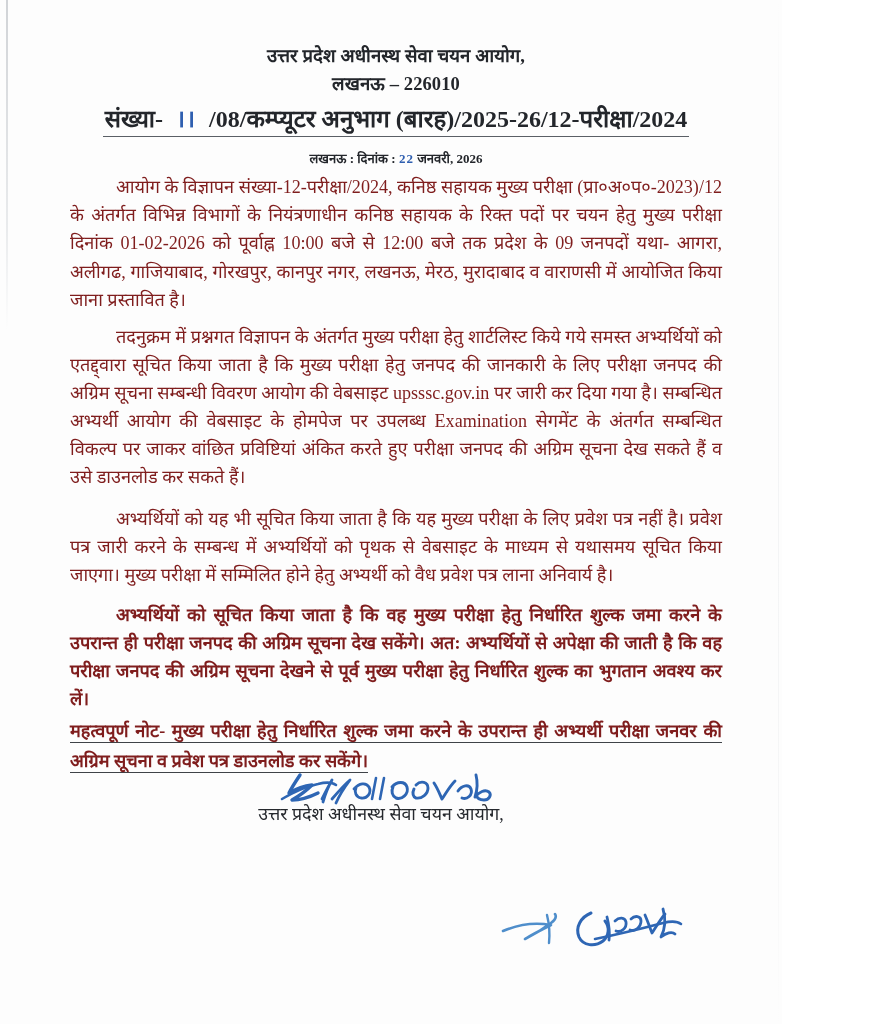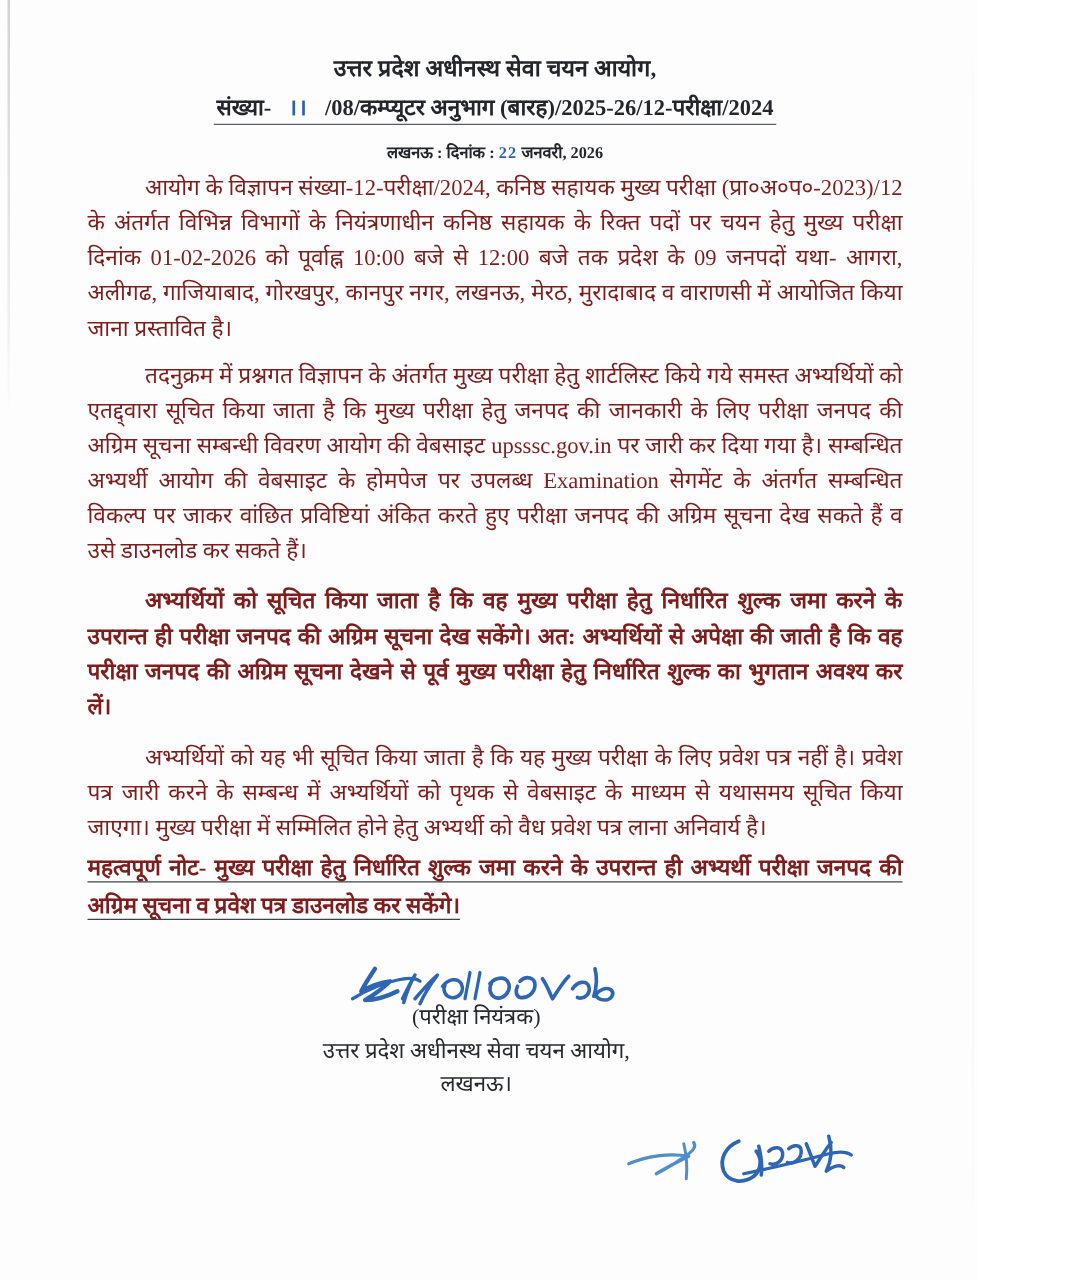--- a/index.html
+++ b/index.html
@@ -61,21 +61,21 @@
     line-height: 1.52;
     letter-spacing: .1px;
     color: #23262b;
   }
   .hdr-line { display: block; }
 
   .ref-row {
     margin-top: 3px;
     text-align: center;
     font-weight: bold;
-    font-size: 18px;
+    font-size: 24px;
     color: #23262b;
     position: relative;
     display: block;
   }
   .ref-inner {
     display: inline-block;
     border-bottom: 1.6px solid #5a5f66;
     padding: 0 2px 2px 2px;
     white-space: nowrap;
   }
@@ -207,20 +207,21 @@
 
 <div class="page">
 
   <div class="scan-edge-left"></div>
   <div class="scan-edge-right"></div>
 
   <div class="content">
 
     <div class="hdr">
       <span class="hdr-line">उत्तर प्रदेश अधीनस्थ सेवा चयन आयोग,</span>
+      <span class="hdr-line">लखनऊ – 226010</span>
     </div>
 
     <div class="ref-row">
       <span class="ref-inner">
         <span>संख्या-</span>
         <span class="ink ink-gap">।।</span>
         <span>/08/कम्प्यूटर अनुभाग (बारह)/2025-26/12-परीक्षा/2024</span>
       </span>
     </div>
 
@@ -229,25 +230,25 @@
       <span class="ink">22</span>
       <span>जनवरी, 2026</span>
     </div>
 
 
     <p class="para p1"><span>आयोग के विज्ञापन संख्या-12-परीक्षा/2024, कनिष्ठ सहायक मुख्य परीक्षा (प्रा०अ०प०-2023)/12 के अंतर्गत विभिन्न विभागों के नियंत्रणाधीन कनिष्ठ सहायक के रिक्त पदों पर चयन हेतु मुख्य परीक्षा दिनांक 01-02-2026 को पूर्वाह्न 10:00 बजे से 12:00 बजे तक प्रदेश के 09 जनपदों यथा- आगरा, अलीगढ, गाजियाबाद, गोरखपुर, कानपुर नगर, लखनऊ, मेरठ, मुरादाबाद व वाराणसी में आयोजित किया जाना प्रस्तावित है।</span></p>
 
     <p class="para p2"><span>तदनुक्रम में प्रश्नगत विज्ञापन के अंतर्गत मुख्य परीक्षा हेतु शार्टलिस्ट किये गये समस्त अभ्यर्थियों को एतद्द्वारा सूचित किया जाता है कि मुख्य परीक्षा हेतु जनपद की जानकारी के लिए </span><b class="bd">परीक्षा जनपद की अग्रिम सूचना</b><span> सम्बन्धी विवरण आयोग की वेबसाइट upsssc.gov.in पर जारी कर दिया गया है। सम्बन्धित अभ्यर्थी आयोग की वेबसाइट के होमपेज पर उपलब्ध Examination सेगमेंट के अंतर्गत सम्बन्धित विकल्प पर जाकर वांछित प्रविष्टियां अंकित करते हुए परीक्षा जनपद की अग्रिम सूचना देख सकते हैं व उसे डाउनलोड कर सकते हैं।</span></p>
 
 
+    <p class="para p5"><span>अभ्यर्थियों को यह भी सूचित किया जाता है कि </span><b class="bd">यह मुख्य परीक्षा के लिए प्रवेश पत्र नहीं है</b><span>। प्रवेश पत्र जारी करने के सम्बन्ध में अभ्यर्थियों को पृथक से वेबसाइट के माध्यम से यथासमय सूचित किया जाएगा। </span><b class="bd">मुख्य परीक्षा में सम्मिलित होने हेतु अभ्यर्थी को वैध प्रवेश पत्र लाना अनिवार्य है।</b></p>
+
     <p class="para p4"><span>अभ्यर्थियों को सूचित किया जाता है कि वह मुख्य परीक्षा हेतु निर्धारित शुल्क जमा करने के उपरान्त ही परीक्षा जनपद की अग्रिम सूचना देख सकेंगे। अत: अभ्यर्थियों से अपेक्षा की जाती है कि वह परीक्षा जनपद की अग्रिम सूचना देखने से पूर्व मुख्य परीक्षा हेतु निर्धारित शुल्क का भुगतान अवश्य कर लें।</span></p>
 
-    <p class="para p5"><span>अभ्यर्थियों को यह भी सूचित किया जाता है कि </span><b class="bd">यह मुख्य परीक्षा के लिए प्रवेश पत्र नहीं है</b><span>। प्रवेश पत्र जारी करने के सम्बन्ध में अभ्यर्थियों को पृथक से वेबसाइट के माध्यम से यथासमय सूचित किया जाएगा। </span><b class="bd">मुख्य परीक्षा में सम्मिलित होने हेतु अभ्यर्थी को वैध प्रवेश पत्र लाना अनिवार्य है।</b></p>
-
-    <p class="para note"><span class="u">महत्वपूर्ण नोट- मुख्य परीक्षा हेतु निर्धारित शुल्क जमा करने के उपरान्त ही अभ्यर्थी परीक्षा जनपद की अग्रिम सूचना व प्रवेश पत्र डाउनलोड कर सकेंगे।</span></p>
+    <p class="para note"><span class="u">महत्वपूर्ण नोट- मुख्य परीक्षा हेतु निर्धारित शुल्क जमा करने के उपरान्त ही अभ्यर्थी परीक्षा जनवर की अग्रिम सूचना व प्रवेश पत्र डाउनलोड कर सकेंगे।</span></p>
 
   </div>
 
   <div class="sign-block">
     <div class="sign-wrap">
 
       
       <svg class="ink-sig-top" viewBox="0 0 240 46">
         <path class="ink-stroke" stroke-width="3.4" d="M34 6 C30 12, 26 18, 23 24 C30 20, 38 17, 46 16 C40 22, 33 27, 26 31 C34 31, 44 28, 52 24"></path>
         <path class="ink-stroke" stroke-width="2.6" d="M16 30 C26 24, 38 18, 52 15 C60 13, 66 13, 70 16"></path>
@@ -256,23 +257,21 @@
         <path class="ink-stroke" stroke-width="2.8" d="M88 20 C93 14, 100 13, 103 18 C106 24, 101 30, 95 29 C90 28, 88 23, 90 19"></path>
         <path class="ink-stroke" stroke-width="2.6" d="M110 9 L106 30"></path>
         <path class="ink-stroke" stroke-width="2.6" d="M118 9 L114 30"></path>
         <path class="ink-stroke" stroke-width="2.9" d="M126 18 C131 12, 139 12, 141 18 C143 25, 136 31, 130 29 C126 27, 125 22, 127 18"></path>
         <path class="ink-stroke" stroke-width="2.9" d="M150 16 C155 11, 162 13, 162 19 C162 25, 156 30, 150 29 C147 28, 146 24, 148 20"></path>
         <path class="ink-stroke" stroke-width="2.9" d="M168 14 C172 20, 174 26, 176 30 C180 24, 184 17, 189 12"></path>
         <path class="ink-stroke" stroke-width="2.9" d="M192 22 C196 16, 203 15, 205 20 C207 26, 201 31, 196 29"></path>
         <path class="ink-stroke" stroke-width="2.9" d="M210 6 C212 14, 211 22, 209 28 C213 23, 219 20, 223 23 C226 26, 223 31, 218 31 C214 31, 211 29, 210 26"></path>
       </svg>
 
-      <div class="sign-title">(परीक्षा नियंत्रक)</div>
       <div class="sign-org">उत्तर प्रदेश अधीनस्थ सेवा चयन आयोग,</div>
-      <div class="sign-city">लखनऊ।</div>
     </div>
   </div>
 
   <svg class="ink-sig-bottom" viewBox="0 0 230 70">
     <path class="ink-stroke ink-stroke-lt" stroke-width="2.6" d="M8 36 C22 30, 40 27, 56 30 C48 34, 38 39, 30 44 C38 40, 48 34, 56 28 C60 25, 62 22, 60 19"></path>
     <path class="ink-stroke ink-stroke-lt" stroke-width="2.4" d="M52 20 C54 28, 55 38, 54 48"></path>
     <path class="ink-stroke" stroke-width="3" d="M96 18 C86 22, 80 32, 84 42 C88 51, 100 52, 108 46 C114 41, 115 32, 110 26"></path>
     <path class="ink-stroke" stroke-width="2.8" d="M112 22 C114 30, 115 38, 114 45"></path>
     <path class="ink-stroke" stroke-width="2.8" d="M120 26 C124 22, 130 22, 131 27 C132 33, 126 38, 121 36"></path>
     <path class="ink-stroke" stroke-width="2.8" d="M136 24 C140 20, 146 21, 146 26 C146 32, 140 37, 135 35"></path>

